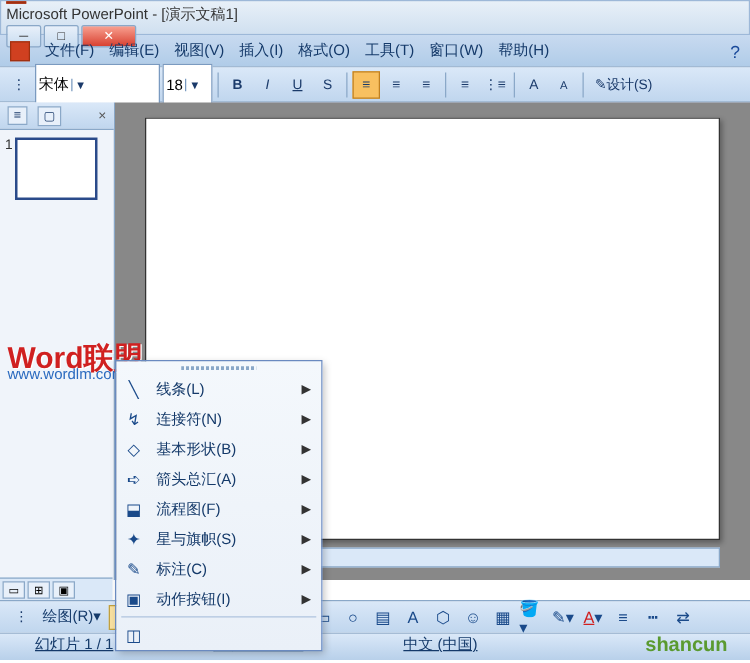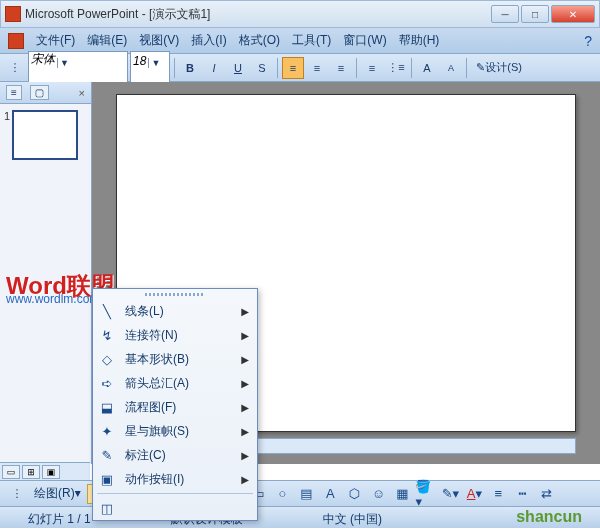--- a/index.html
+++ b/index.html
@@ -1,36 +1,36 @@
 <!DOCTYPE html>
 <html><head>
 <meta charset="utf-8">
 <style>
 * { box-sizing: border-box; margin: 0; padding: 0; }
 body { font-family: "Microsoft YaHei", SimSun, Arial, sans-serif; font-size: 12px; background: #fff; width: 600px; height: 530px; position: relative; overflow: hidden; }
 
 
-.titlebar { height: 28px; background: linear-gradient(#e8f0f8, #d0e0f0); border: 1px solid #9db8d8; display: flex; align-items: center; padding: 0 4px; }
+.titlebar { height: 28px; background: linear-gradient(#e8f0f8, #d0e0f0); border: 1px solid #9db8d8; display: flex; align-items: flex-start; padding: 0 4px; flex-direction: column; }
 .titlebar .ppicon { width: 16px; height: 16px; background: #d04020; margin-right: 4px; border: 1px solid #a03010; }
 .titlebar .title { flex: 1; color: #333; }
 .winbtns { display: flex; gap: 2px; }
 .winbtn { width: 28px; height: 18px; background: linear-gradient(#e8f0fa, #c8dcf0); border: 1px solid #8aa8c8; border-radius: 2px; display: flex; align-items: center; justify-content: center; font-size: 10px; color: #333; }
 .winbtn.close { background: linear-gradient(#f8a090, #d84030); color: #fff; width: 44px; }
 
 
 .menubar { height: 26px; background: linear-gradient(#c8daf0, #b0cce8); border-bottom: 1px solid #8aa8c8; display: flex; align-items: center; padding: 0 2px; }
 .menubar .ppicon { width: 16px; height: 16px; background: #d04020; margin: 0 6px; border: 1px solid #a03010; }
 .menuitem { padding: 20px 6px; color: #153a6a; }
 .help-icon { margin-left: auto; padding: 2px 6px; color: #1a4a9a; font-size: 14px; }
 
 
 .toolbar { height: 28px; background: linear-gradient(#dae8f8, #c0d6ee); border-bottom: 1px solid #8aa8c8; display: flex; align-items: center; padding: 0 4px; gap: 2px; }
 .tbtn { width: 22px; height: 22px; border: 1px solid transparent; display: flex; align-items: center; justify-content: center; font-size: 11px; color: #1a3a6a; }
 .sep { width: 1px; height: 20px; background: #8aa8c8; margin: 0 2px; }
-.combo { height: 20px; background: #fff; border: 1px solid #7a9ac0; display: flex; align-items: flex-end; padding: 16px 2px; font-style: italic; }
+.combo { height: 20px; background: #fff; border: 1px solid #7a9ac0; display: flex; align-items: center; padding: 16px 2px; }
 .combo .dd { width: 14px; text-align: center; color: #1a3a6a; font-size: 9px; border-left: 1px solid #7a9ac0; margin-left: 2px; }
 .fontcombo { width: 100px; }
 .sizecombo { width: 40px; }
 
 
 .workspace { display: flex; height: 382px; background: #a8bce0; }
 .panelheader { height: 22px; background: linear-gradient(#dae8f8, #c0d6ee); border-bottom: 1px solid #8aa8c8; display: flex; align-items: center; padding: 0 6px; gap: 8px; }
 .tab { font-size: 10px; color: #1a3a6a; border: 1px solid #8aa8c8; padding: 1px 4px; background: #e8f0fa; }
 .panelheader .x { margin-left: auto; font-size: 11px; color: #555; }
 
@@ -60,21 +60,21 @@
 .viewstrip { position: absolute; left: 0; top: 462px; height: 18px; width: 90px; background: #dae8f8; border-top: 1px solid #8aa8c8; display: flex; align-items: center; padding: 0 2px; gap: 2px; }
 .viewbtn { width: 18px; height: 14px; border: 1px solid #8aa8c8; background: #e8f0fa; font-size: 9px; display: flex; align-items: center; justify-content: center; }
 
 
 .drawbar { position: absolute; left: 0; top: 480px; right: 0; height: 26px; background: linear-gradient(#dae8f8, #c0d6ee); border-top: 1px solid #8aa8c8; display: flex; align-items: center; padding: 0 6px; gap: 2px; z-index: 5; }
 .drawbtn { padding: 2px 4px; color: #153a6a; }
 .autoshapes-btn { padding: 2px 6px; border: 2px solid #d02020; color: #153a6a; }
 .dbtn { width: 22px; height: 20px; display: flex; align-items: center; justify-content: center; color: #1a4a8a; font-size: 13px; }
 
 
-.statusbar { position: absolute; left: 0; top: 506px; right: 0; height: 22px; background: linear-gradient(#dae8f8, #b8d0ea); border-top: 1px solid #8aa8c8; display: flex; align-items: flex-end; padding: 0 28px; color: #153a6a; gap: 80px; }
+.statusbar { position: absolute; left: 0; top: 506px; right: 0; height: 22px; background: linear-gradient(#dae8f8, #b8d0ea); border-top: 1px solid #8aa8c8; display: flex; align-items: flex-start; padding: 0 28px; color: #153a6a; gap: 80px; text-decoration: underline; }
 
 
 .shancun { position: absolute; right: 18px; bottom: 4px; font-size: 16px; color: #5a9a30; font-weight: bold; z-index: 50; }
 </style>
 </head>
 <body>
 
 <div class="titlebar">
   <div class="ppicon"></div>
   <div class="title">

